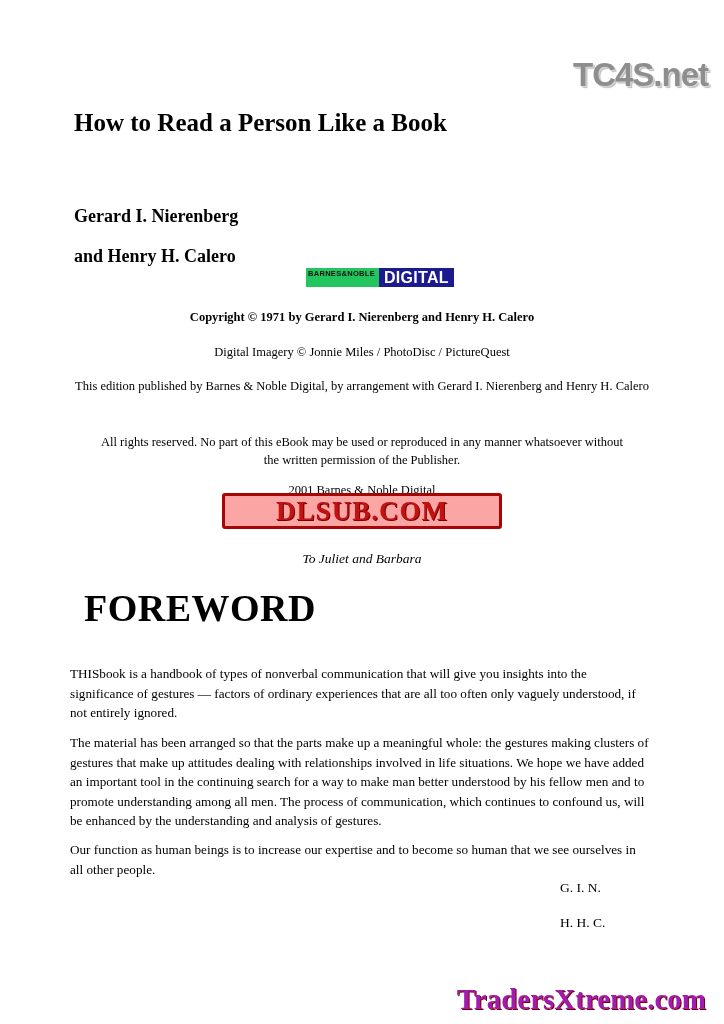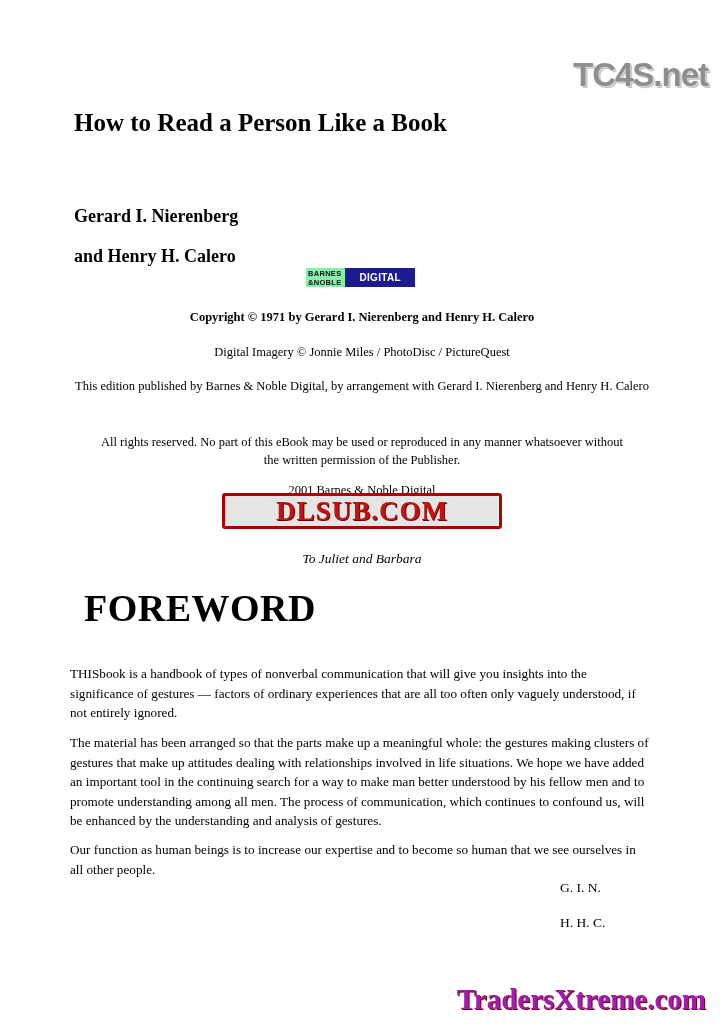--- a/index.html
+++ b/index.html
@@ -49,21 +49,21 @@
     letter-spacing: 0px;
   }
 
   
   .watermark-mid {
     position: absolute;
     left: 222px;
     top: 493px;
     width: 280px;
     height: 36px;
-    background: #e5e5e5;
+    background: #fca5a5;
     border: 3px solid #a80606;
     border-radius: 3px;
     box-sizing: border-box;
     display: flex;
     align-items: center;
     justify-content: center;
   }
   .watermark-mid span {
     font-family: "Liberation Serif", serif;
     font-weight: bold;
@@ -99,39 +99,38 @@
   
   .bn-logo {
     position: absolute;
     left: 306px;
     top: 268px;
     display: flex;
     align-items: stretch;
     height: 19px;
   }
   .bn-logo .bn-left {
-    background: #86efac;
+    background: #22c55e;
     color: #111111;
     font-family: "Liberation Sans", sans-serif;
     font-size: 7.5px;
     font-weight: bold;
     line-height: 9px;
     padding: 1px 4px 0 2px;
     display: flex;
-    flex-direction: column;
     justify-content: center;
     letter-spacing: 0.3px;
   }
   .bn-logo .bn-right {
     background: #1b1b8f;
     color: #ffffff;
     font-family: "Liberation Sans", sans-serif;
-    font-size: 10px;
-    font-weight: bold;
-    padding: 0 14px;
+    font-size: 16px;
+    font-weight: bold;
+    padding: 0 5px;
     display: flex;
     align-items: center;
     letter-spacing: 0.3px;
   }
 
   
   .copy-line {
     position: absolute;
     text-align: center;
     font-size: 12.5px;

